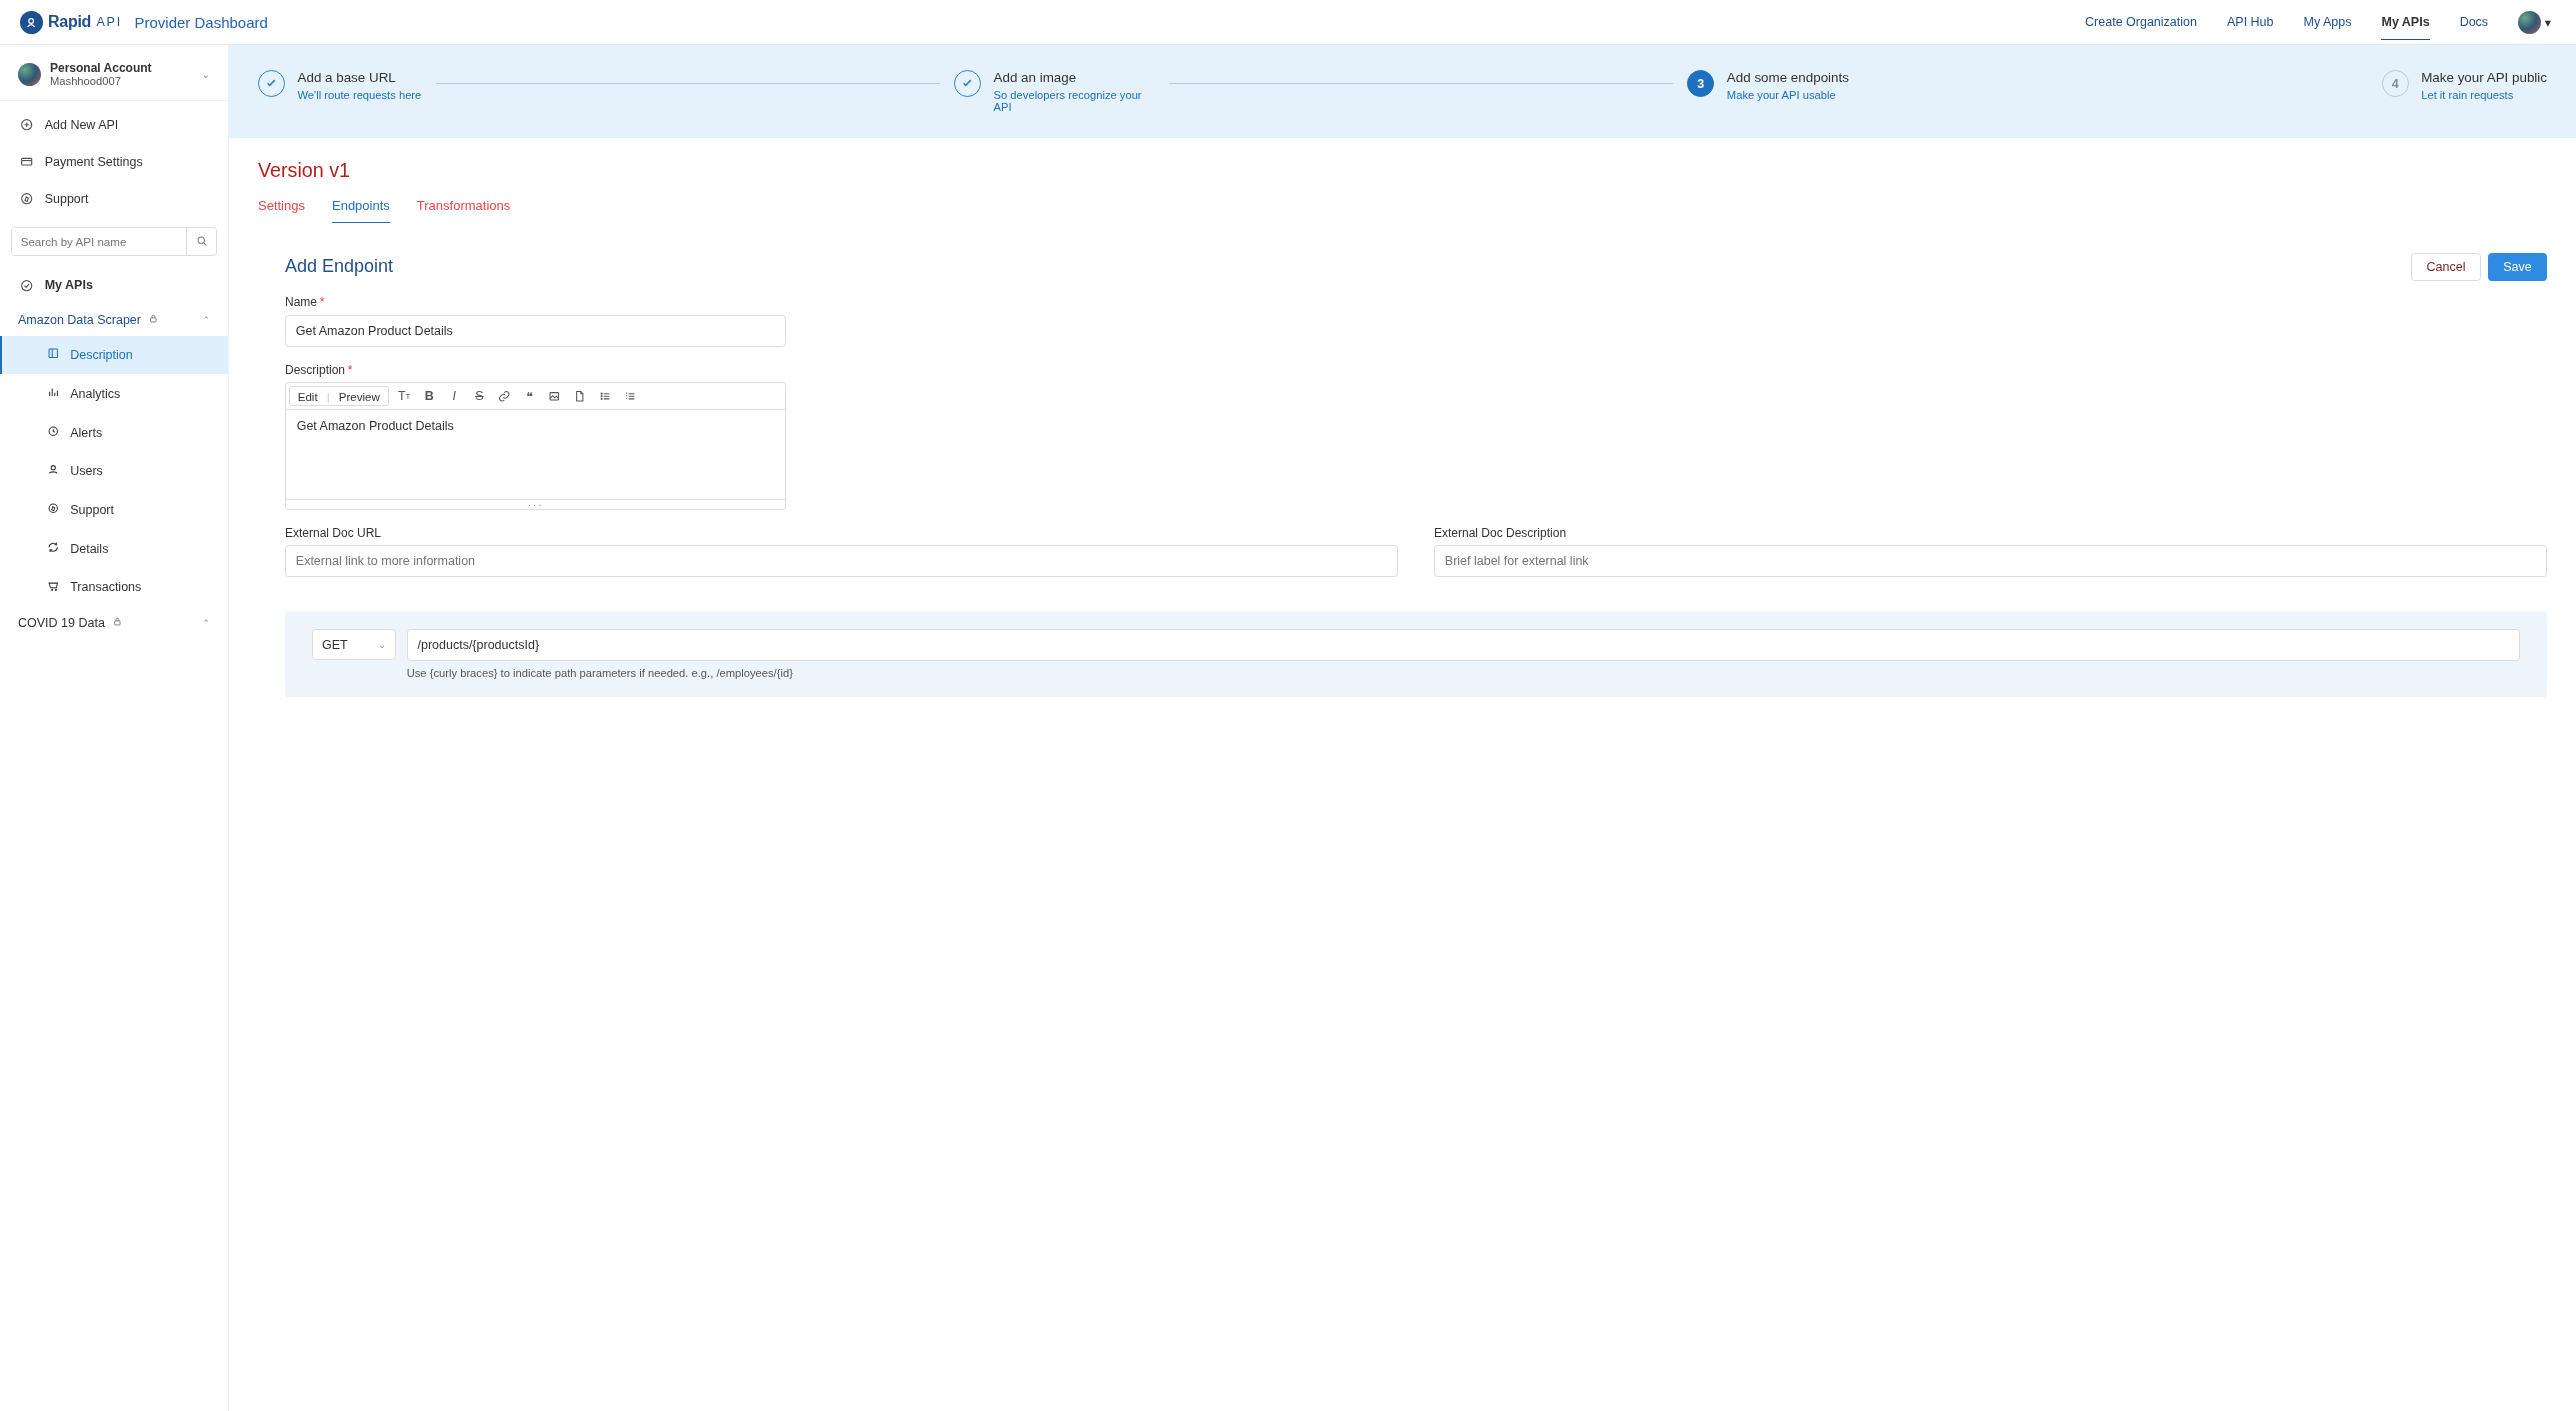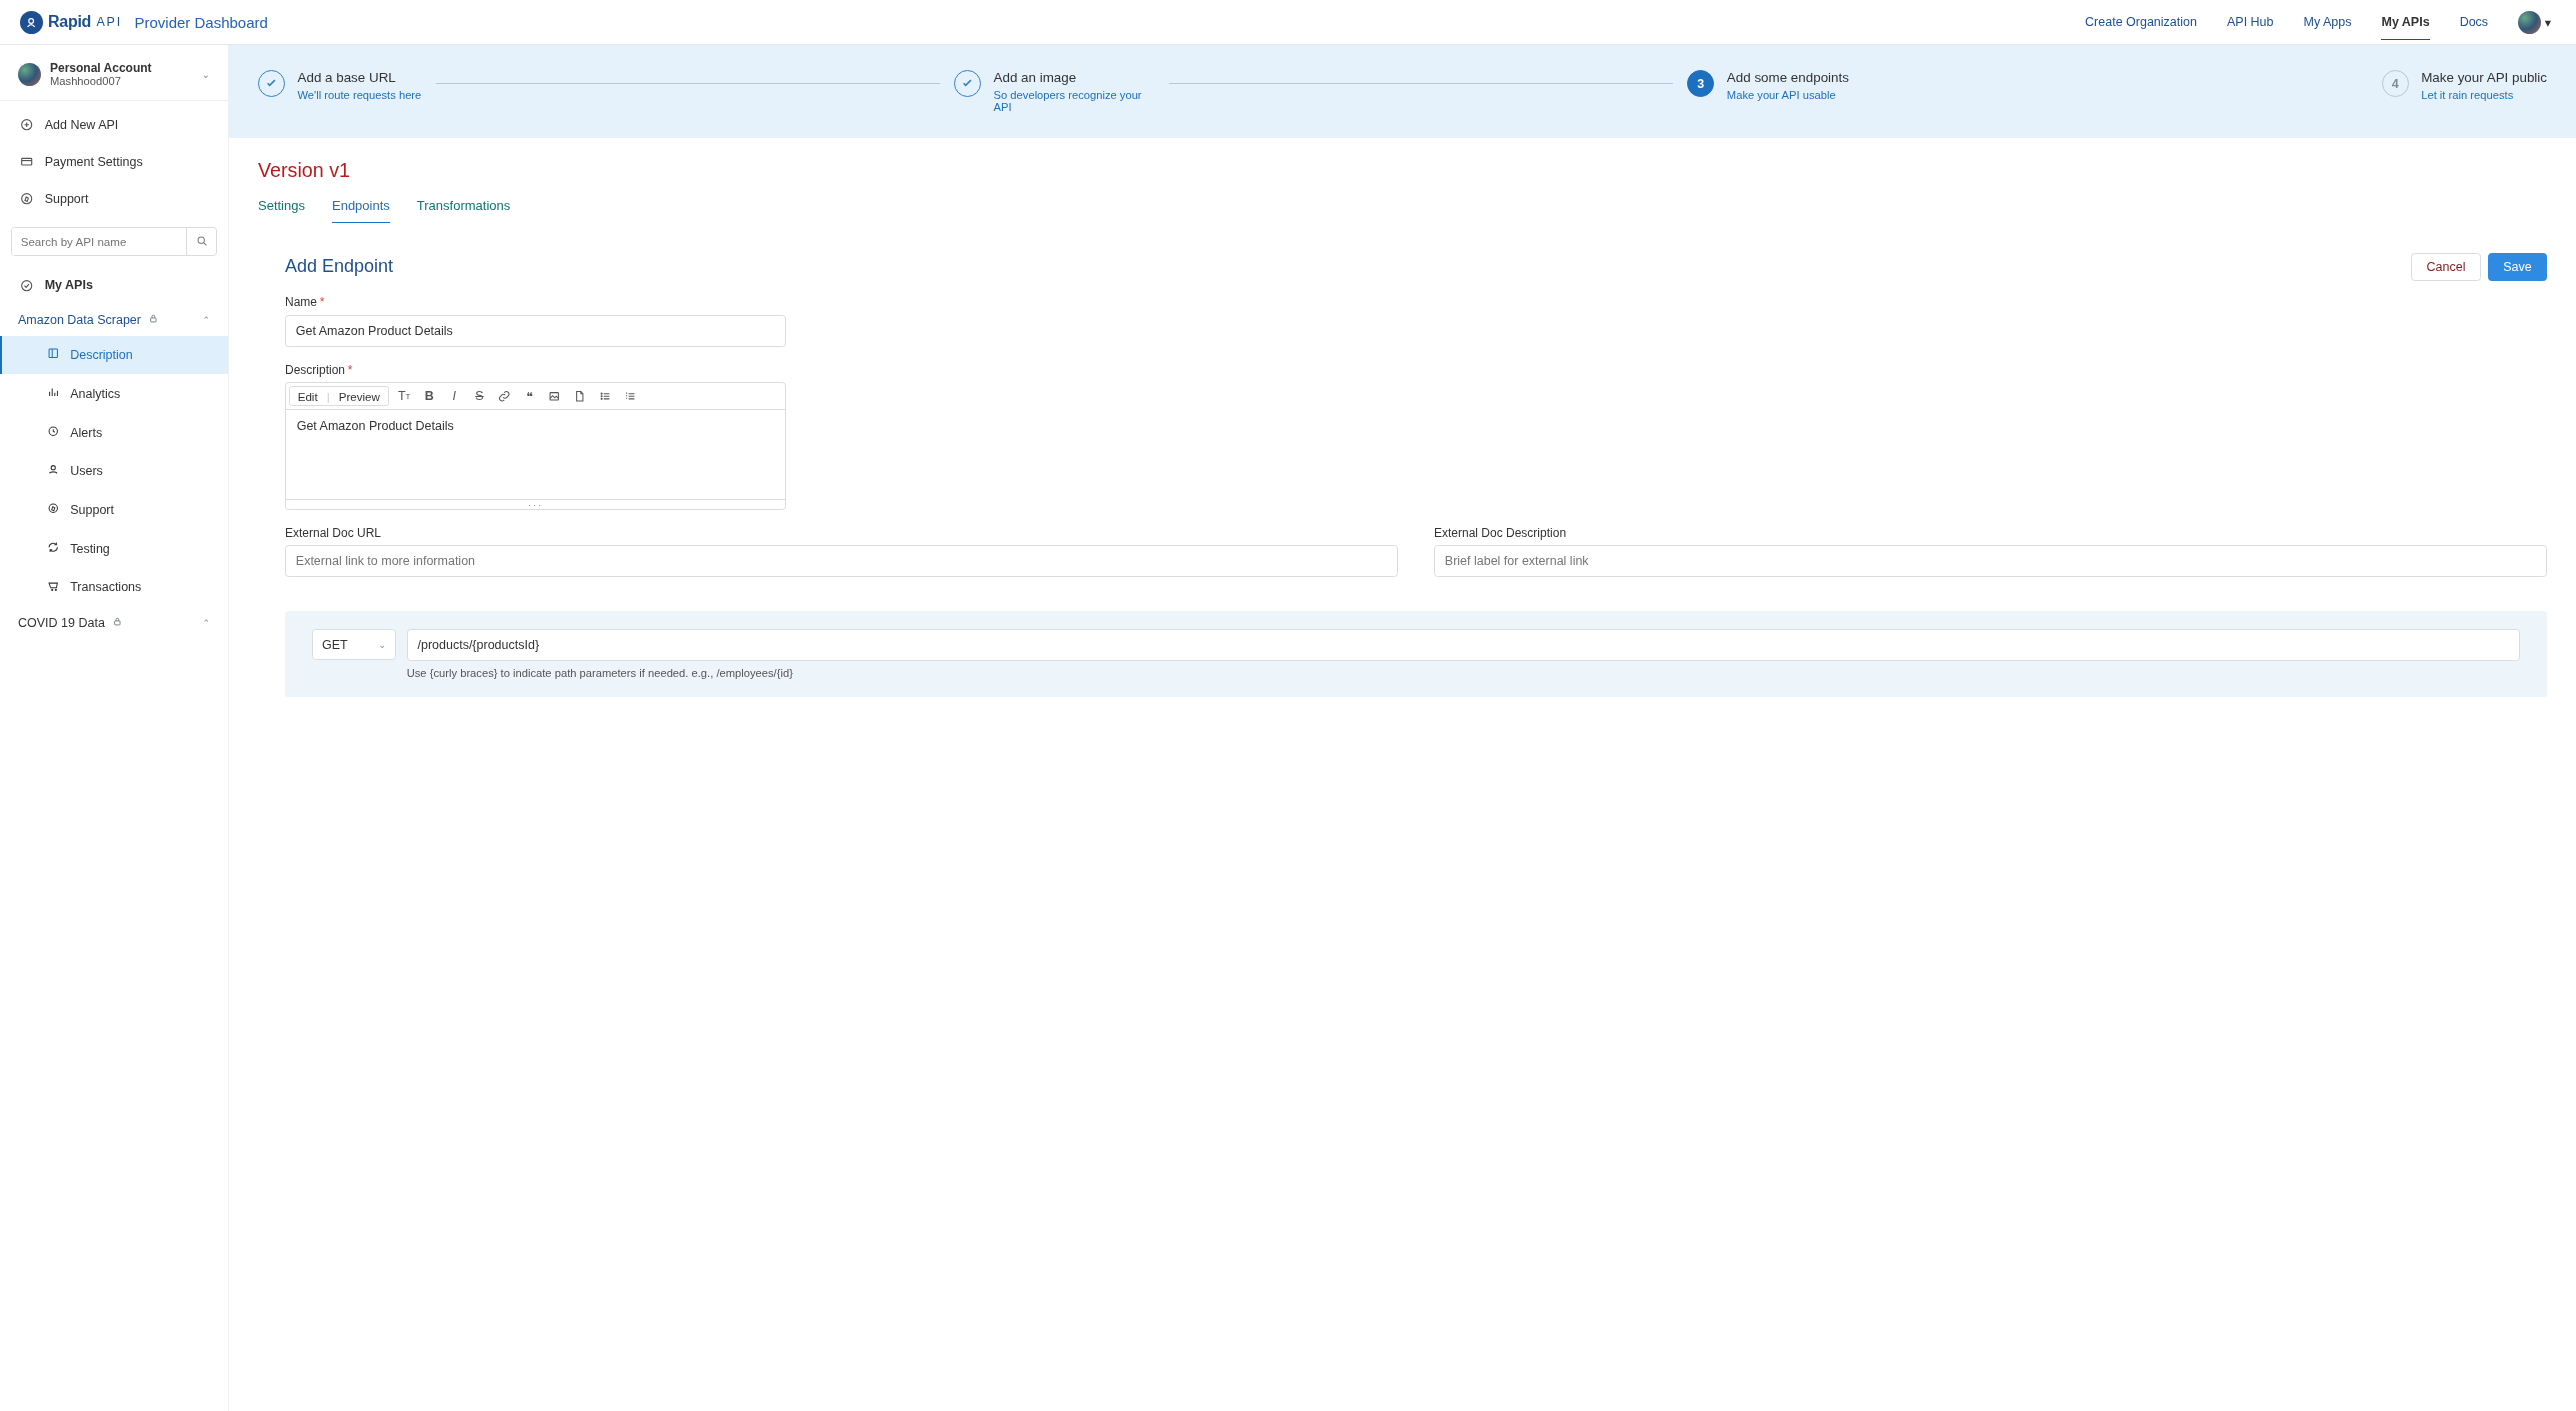--- a/index.html
+++ b/index.html
@@ -156,21 +156,21 @@
   .step-line {
     height:0.9px; flex:1; background:#b8c8d8;
     margin: 13.4px 14.3px 0 14.3px;
     min-width:36px;
   }
   .content {
     padding: 21.5px 29px 36px 29px;
   }
   .ver-title { font-size:19.7px; color:#b91c1c; font-weight:500; margin-bottom:16px;}
   .tabs { display:flex; gap:27px; font-size:13px; margin-bottom:16px; border-bottom:0.9px solid transparent;}
-  .tabs .tab { padding-bottom:9px; cursor:pointer; color:#0f766e;}
+  .tabs .tab { padding-bottom:9px; cursor:pointer; color:#ef4444;}
   .tabs .tab.active { color:#1d6fbf; border-bottom:1.8px solid #1d6fbf; font-weight:500;}
   .form-area { padding: 12.5px 0 0 27px;}
   .form-head { display:flex; align-items:center; margin-bottom:14.3px;}
   .form-head h2 { font-size:18px; color:#1d4f91; font-weight:500;}
   .form-head .actions { margin-left:auto; display:flex; gap:7.2px;}
   .btn {
     padding:6.3px 14.3px; border-radius:3.6px; font-size:12.5px;
     border:0.9px solid #d9dde1; background:#fff; color:#7f1d1d; cursor:pointer;
   }
   .btn.primary { background:#2f8ae2; border-color:#2f8ae2; color:#fff;}
@@ -348,21 +348,21 @@
               <circle cx="12" cy="12" r="8"></circle>
               <path d="M9 15l2-6 4 2-2 6z"></path>
             </svg></span>
         <span>Support</span>
       </div>
       <div class="sub">
         <span><svg width="12.5" height="12.5" viewBox="0 0 24 24" fill="none" stroke="currentColor" stroke-width="2">
               <path d="M4 12a8 8 0 0 1 14-5M20 12a8 8 0 0 1-14 5"></path>
               <path d="M18 3v4h-4M6 21v-4h4"></path>
             </svg></span>
-        <span>Testing</span>
+        <span>Details</span>
       </div>
       <div class="sub">
         <span><svg width="12.5" height="12.5" viewBox="0 0 24 24" fill="none" stroke="currentColor" stroke-width="2">
               <path d="M4 6h16l-2 9H7zM9 19a1 1 0 1 0 2 0 1 1 0 0 0-2 0M16 19a1 1 0 1 0 2 0 1 1 0 0 0-2 0"></path>
             </svg></span>
         <span>Transactions</span>
       </div>
     </div>
 
     <div class="tree-item dark">

